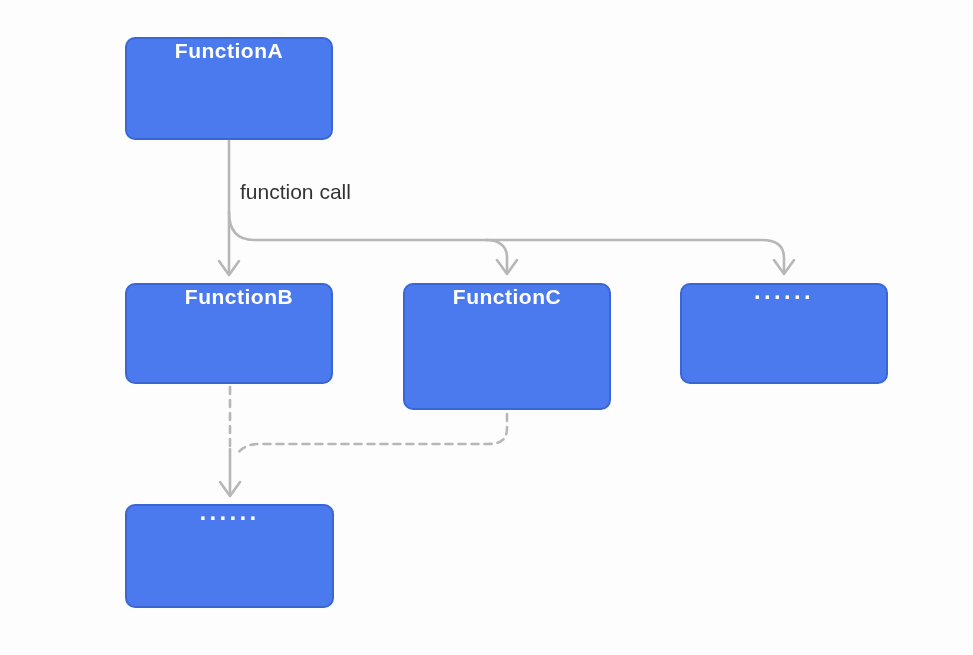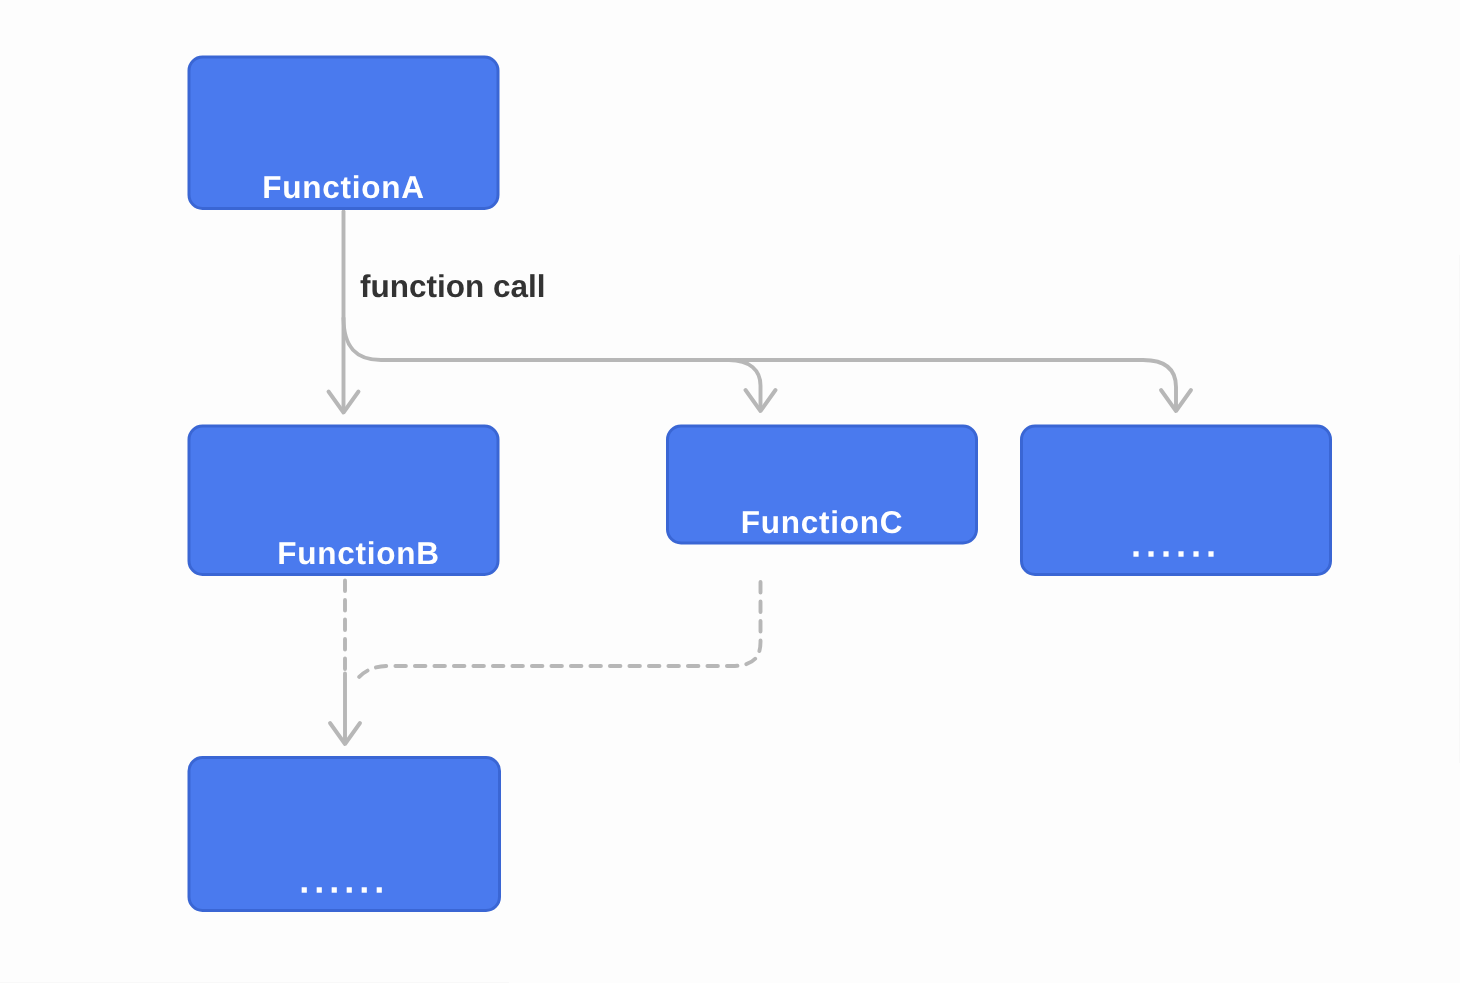--- a/index.html
+++ b/index.html
@@ -31,41 +31,41 @@
     stroke-linecap:round;
     stroke-linejoin:round;
   }
   .edge.dashed{stroke-dasharray:7 6;}
   .node{
     position:absolute;
     width:208px;
     background:var(--node-fill);
     border:2px solid var(--node-border);
     border-radius:10px;
-    display:flex;align-items:flex-end;justify-content:center;
+    display:flex;align-items:flex-start;justify-content:center;
     color:var(--node-text);
     font-weight:bold;
     font-size:21px;
     letter-spacing:0.5px;
   }
   .node-a{left:125px;top:37px;height:103px;}
   .node-b{left:125px;top:283px;height:101px;padding-left:20px;}
-  .node-c{left:403px;top:283px;height:80px;margin-left:41px;}
+  .node-c{left:403px;top:283px;height:127px;}
   .node-r{left:680px;top:283px;height:101px;}
   .node-bot{left:125px;top:504px;height:104px;width:209px;}
   .node .dots{
     font-size:24px;
     letter-spacing:2px;
     line-height:1;
   }
   .edge-label{
     position:absolute;
     left:240px;top:180px;
     font-size:21px;
-    font-weight:bold;
+    font-weight:normal;
     color:var(--label-text);
     white-space:nowrap;
   }
 </style>
 </head>
 <body>
 
 <div class="canvas">
 
   <svg class="connectors" width="973" height="655" viewBox="0 0 973 655" xmlns="http://www.w3.org/2000/svg">

